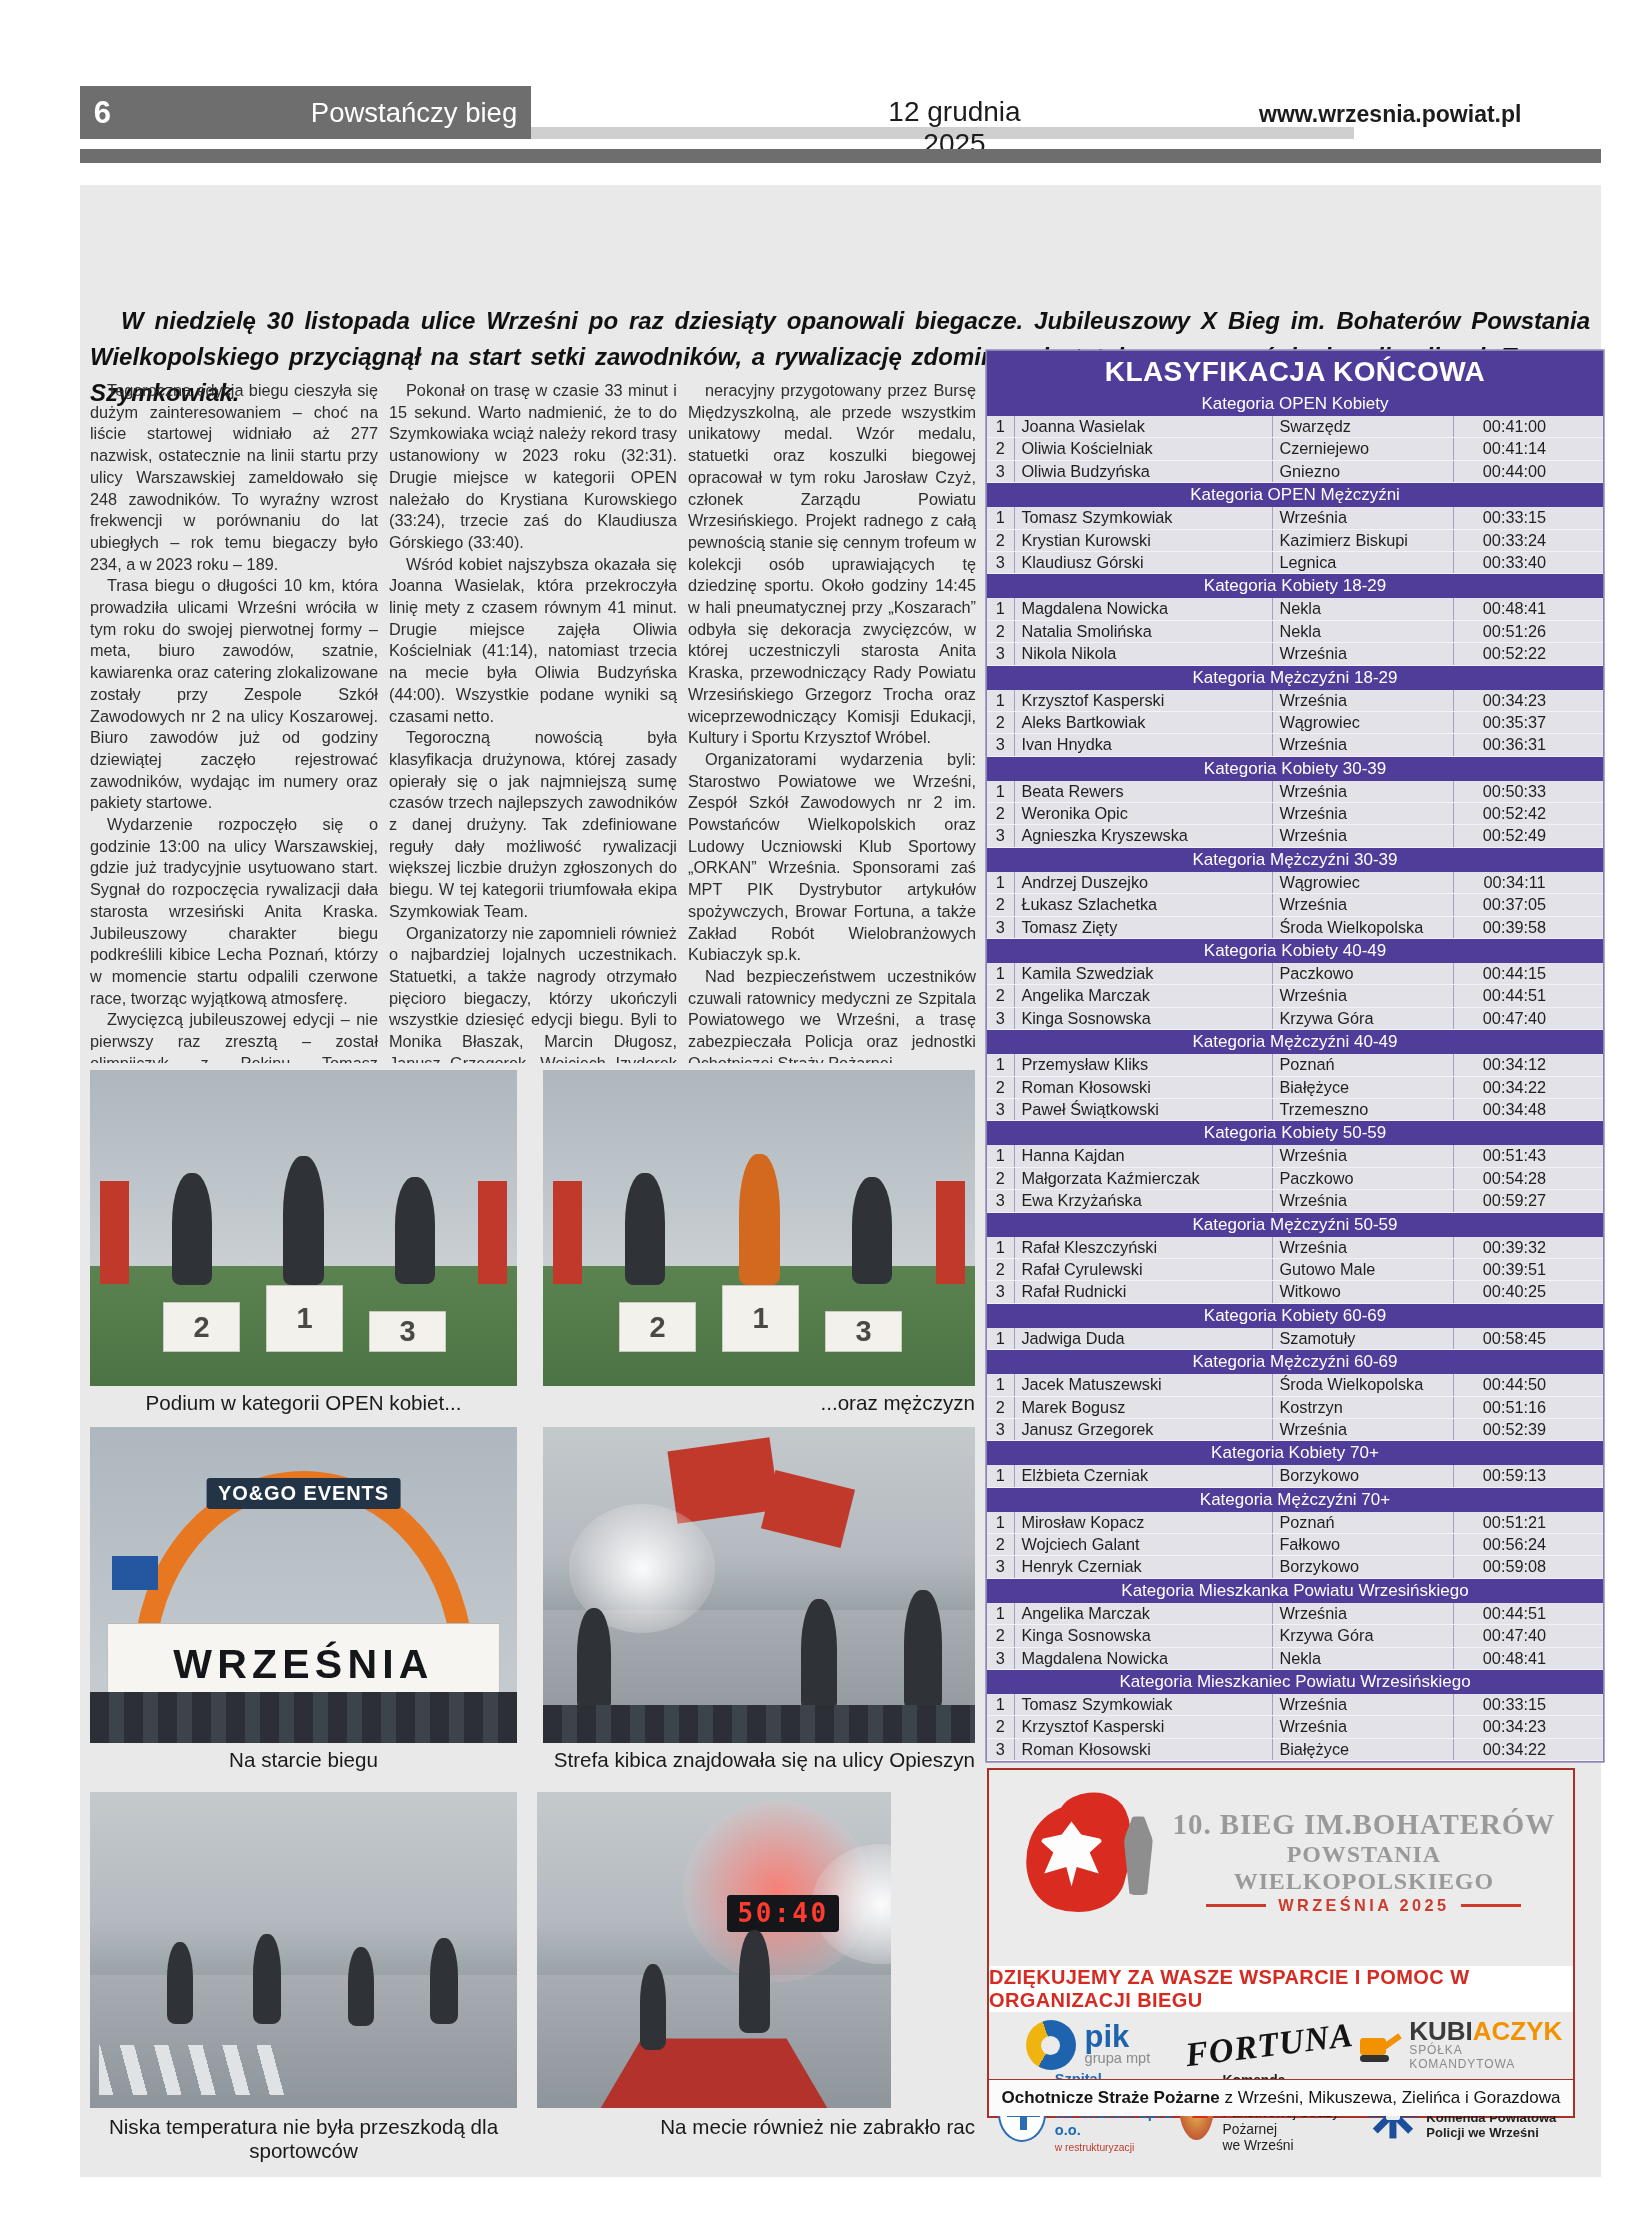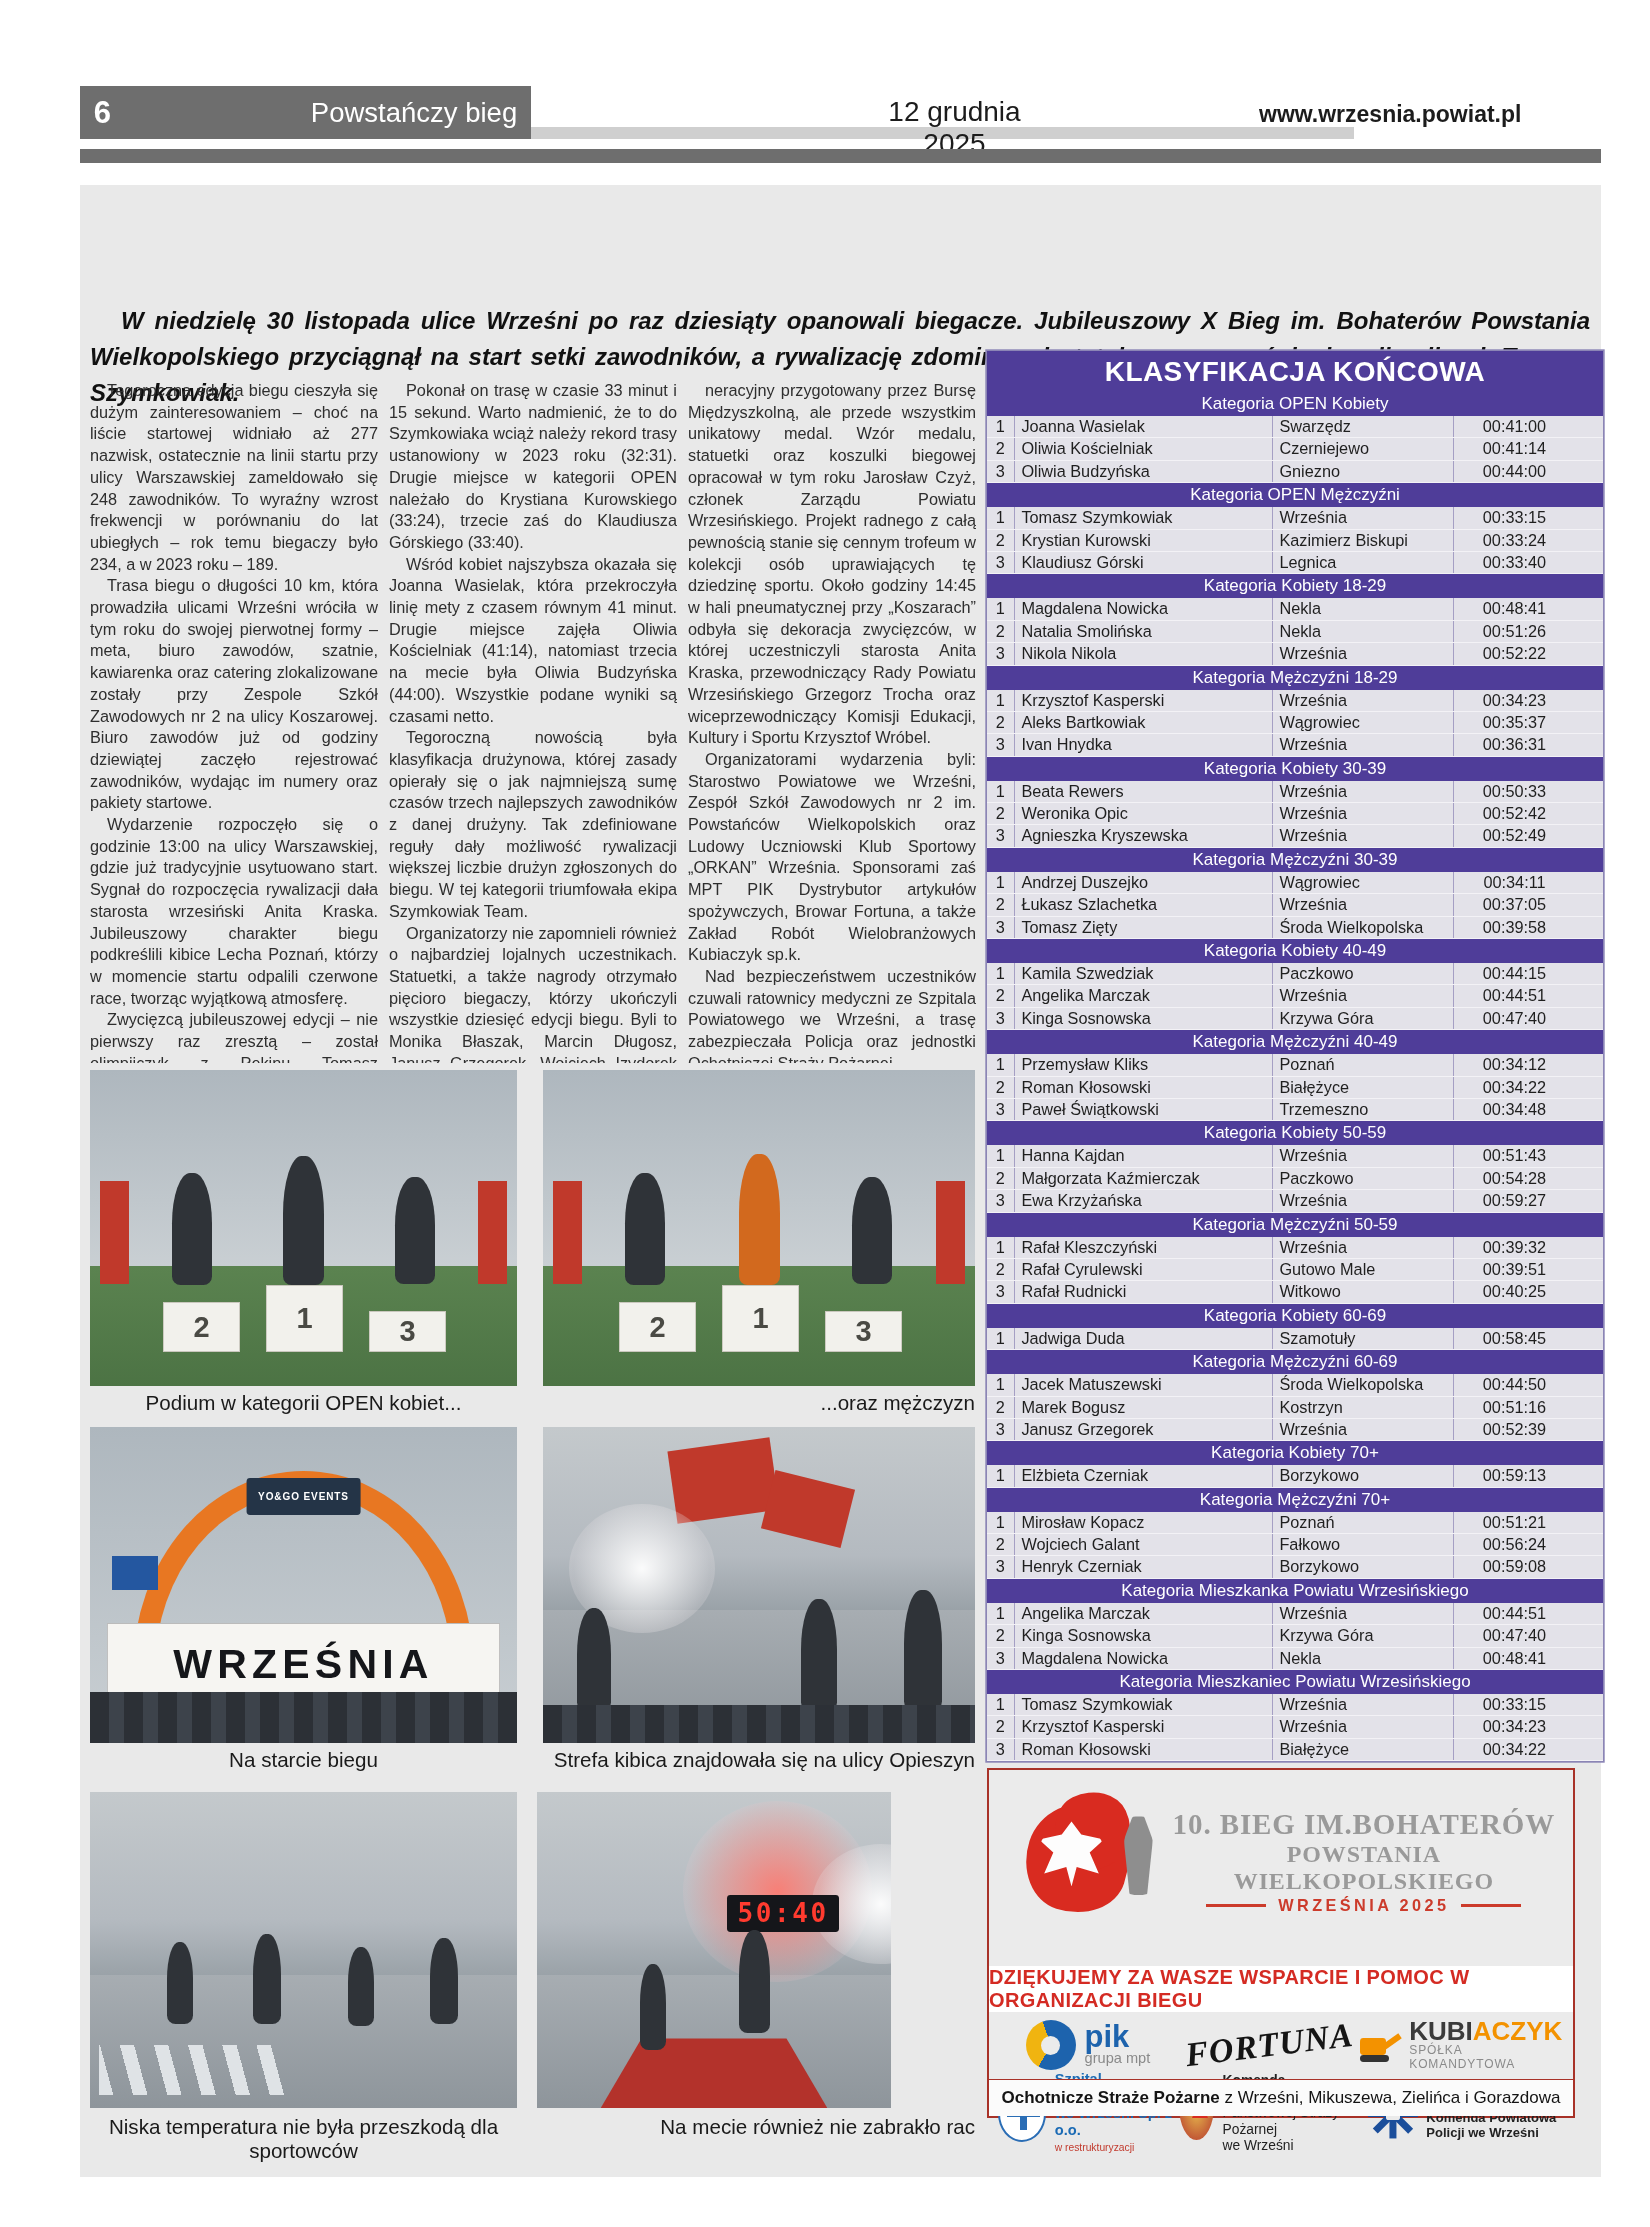--- a/index.html
+++ b/index.html
@@ -37,21 +37,21 @@
   .sky{position:absolute;left:0;top:0;right:0;height:62%;background:linear-gradient(#aeb7be,#c9cfd3);}
   .grass{position:absolute;left:0;bottom:0;right:0;height:38%;background:linear-gradient(#5b8350,#4c7344);}
   .street{position:absolute;left:0;bottom:0;right:0;height:42%;background:linear-gradient(#a7adb2,#8e959b);}
   .sil{position:absolute;background:#2f3338;border-radius:45% 45% 8.6px 8.6px;}
   .pod{position:absolute;background:#f2f1ec;box-shadow:0 0 0 0.9px #c9c7bd inset;
        display:flex;align-items:center;justify-content:center;font-size:29px;font-weight:bold;color:#4a4a44;}
   .rollup{position:absolute;width:29px;height:103px;background:#c0392b;top:35%;}
   .arch{position:absolute;left:10%;right:10%;top:14%;height:70%;border:22.4px solid #e87722;border-bottom:none;
         border-radius:50% 50% 0 0 / 90% 90% 0 0;box-sizing:border-box;}
   .arch-chip{position:absolute;left:50%;transform:translateX(-50%);top:16%;background:#243447;color:#fff;
-             font-size:10px;font-weight:bold;padding:13px 12px;border-radius:3.4px;letter-spacing:0.9px;}
+             font-size:20px;font-weight:bold;padding:4px 12px;border-radius:3.4px;letter-spacing:0.9px;}
   .banner{position:absolute;left:4%;right:4%;bottom:12%;height:26%;background:#f6f5f2;
           display:flex;align-items:center;justify-content:center;box-shadow:0 0 0 0.9px #bbb inset;}
   .banner span{font-size:41px;font-weight:bold;letter-spacing:5.2px;color:#15161a;}
   .banner:after{content:"";position:absolute;left:0;right:0;bottom:-8.6px;height:8.6px;background:#c0392b;}
   .crowd{position:absolute;left:0;right:0;bottom:0;height:16%;
          background:repeating-linear-gradient(90deg,#2c3036 0 19px,#3d434b 19px 34px);}
   .flag{position:absolute;background:#c0392b;}
   .smoke{position:absolute;border-radius:50%;background:radial-gradient(circle,rgba(255,255,255,.95),rgba(230,225,228,.25) 70%);}
   .flare{position:absolute;border-radius:50%;background:radial-gradient(circle,rgba(255,120,110,.9),rgba(240,200,205,.15) 70%);}
   .clockbox{position:absolute;background:#15161a;color:#ff3b2f;font-weight:bold;font-size:26px;

